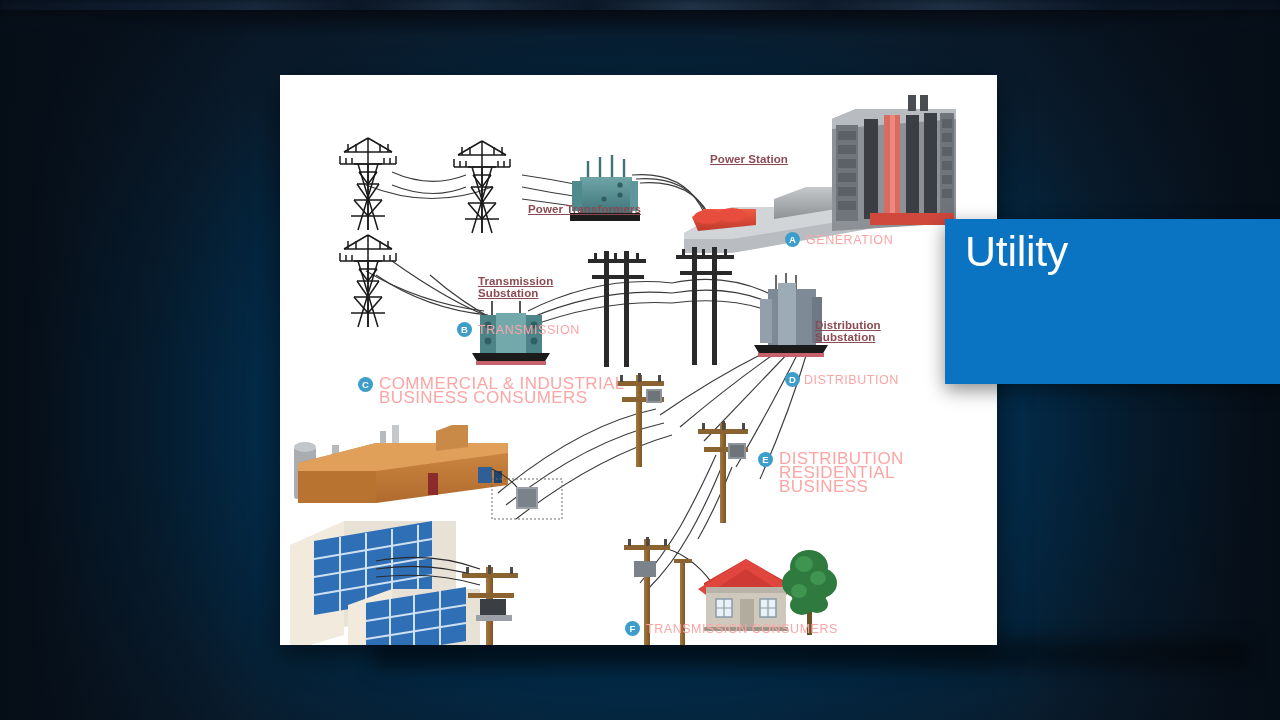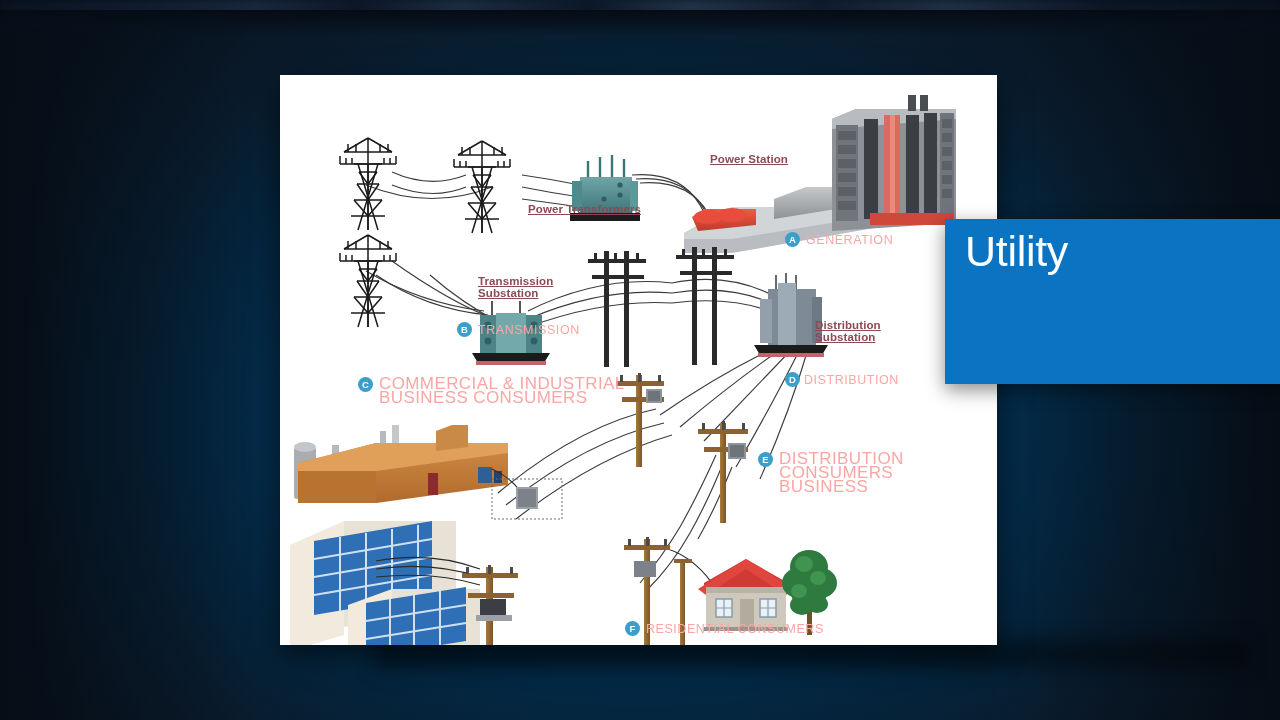--- a/index.html
+++ b/index.html
@@ -429,26 +429,26 @@
       <div>COMMERCIAL &amp; INDUSTRIAL</div>
       <div>BUSINESS CONSUMERS</div>
     </div>
 
     <div class="badge" style="left:505px;top:297px;">D</div>
     <div class="lab lab-cap" style="left:524px;top:298px;">DISTRIBUTION</div>
 
     <div class="badge" style="left:478px;top:377px;">E</div>
     <div class="lab lab-cap small" style="left:499px;top:377px;">
       <div>DISTRIBUTION</div>
-      <div>CONSUMERS</div>
+      <div>RESIDENTIAL</div>
       <div>BUSINESS</div>
     </div>
 
     <div class="badge" style="left:345px;top:546px;">F</div>
-    <div class="lab lab-cap" style="left:366px;top:547px;">RESIDENTIAL CONSUMERS</div>
+    <div class="lab lab-cap" style="left:366px;top:547px;">TRANSMISSION CONSUMERS</div>
   </div>
 
   <div class="titlebox">
     <div class="tt">
       <div>Utility</div>
     </div>
   </div>
 
 </div>
 

